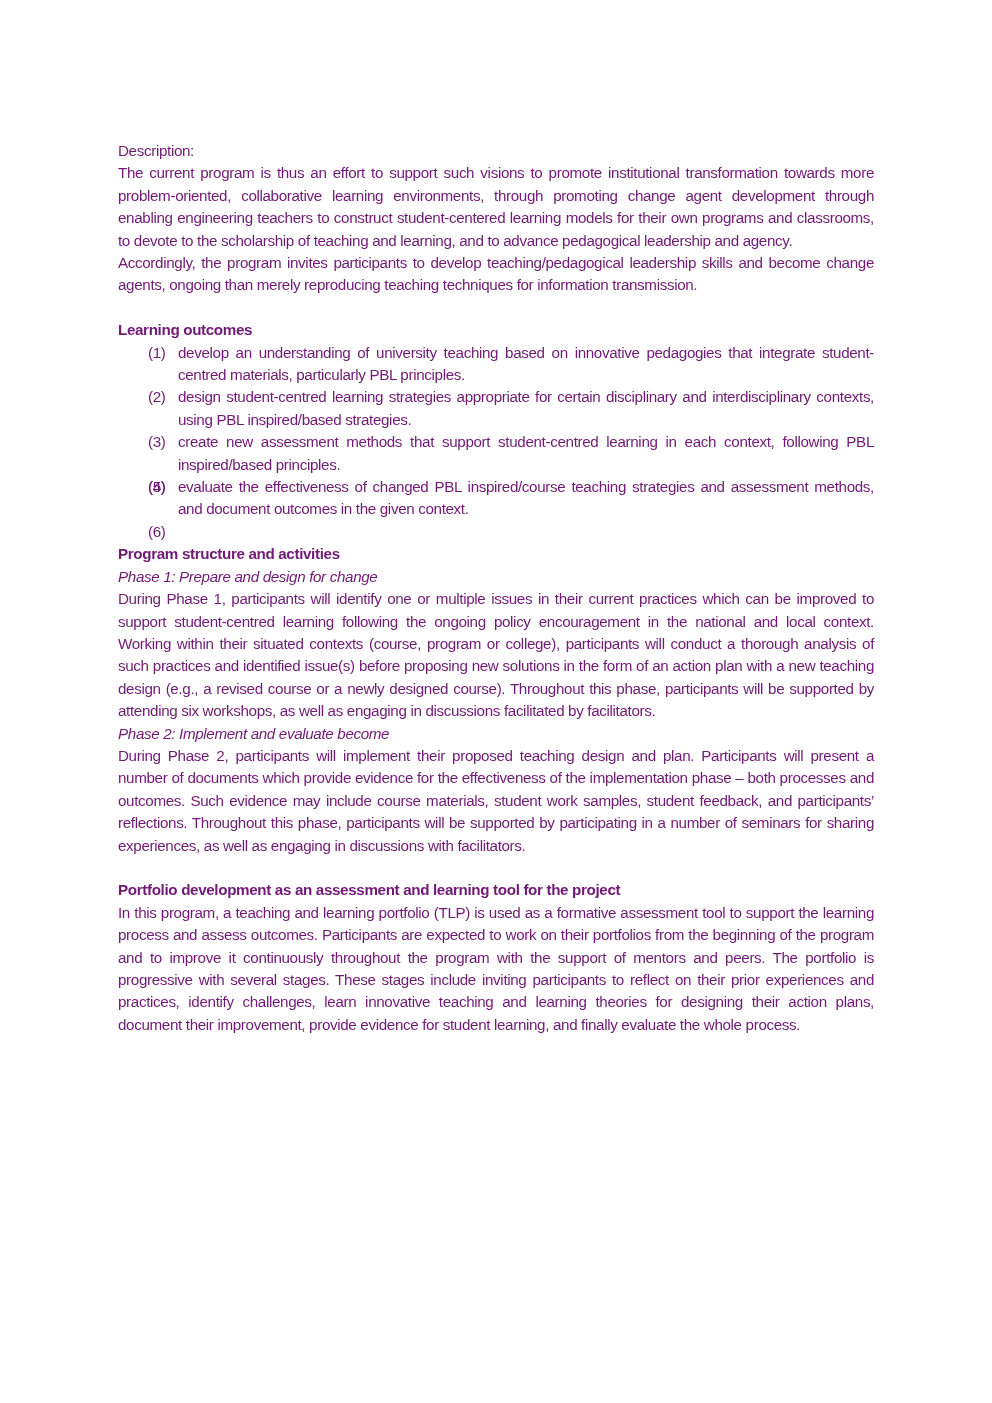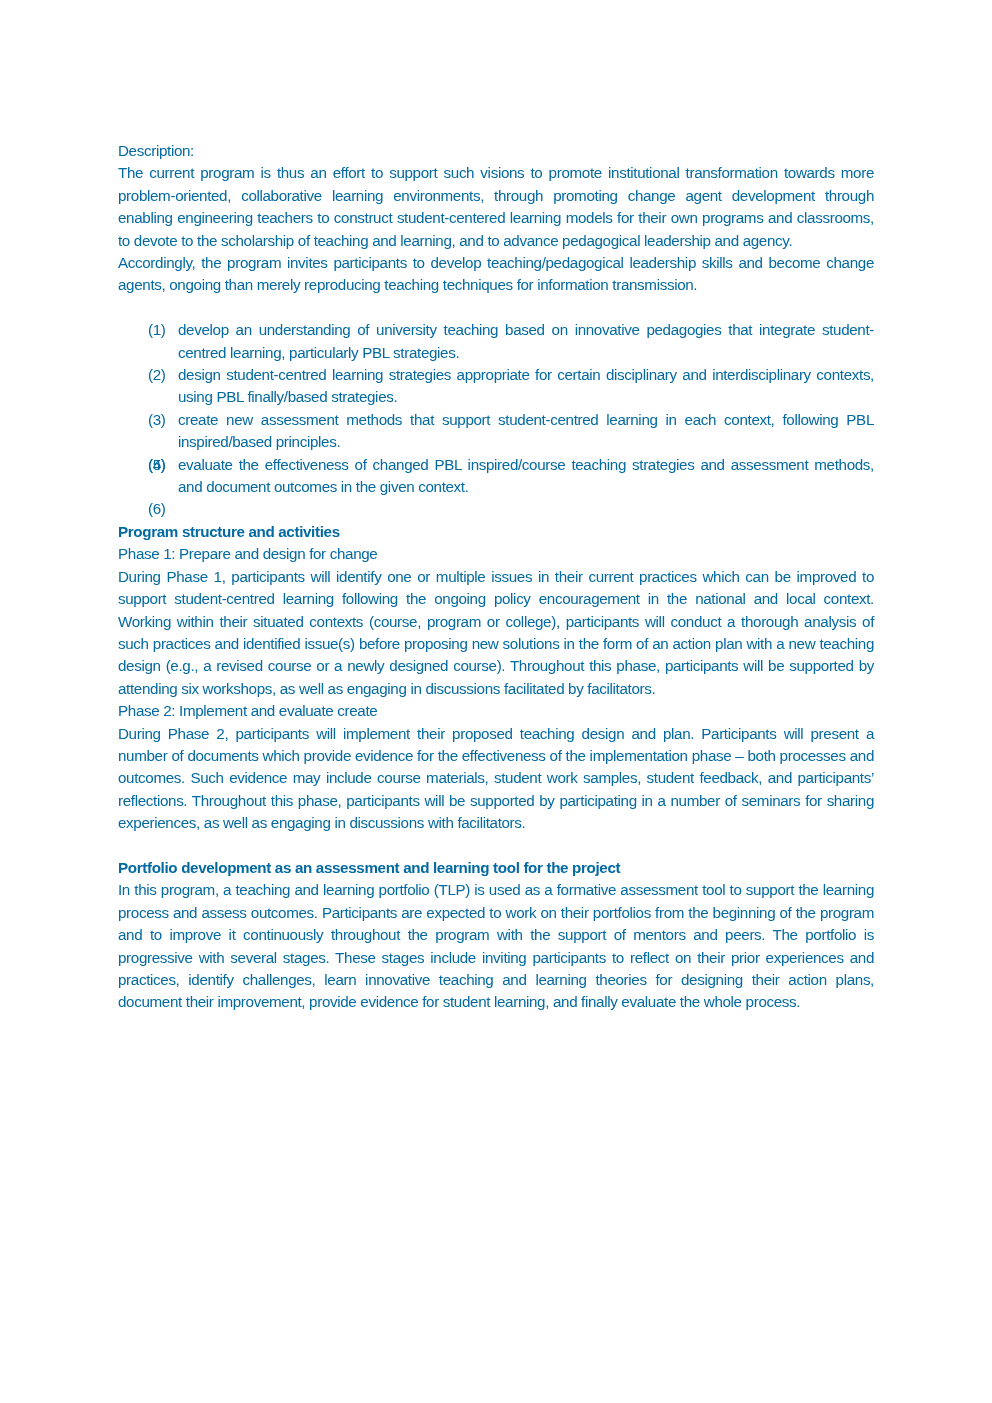--- a/index.html
+++ b/index.html
@@ -1,51 +1,52 @@
 <!DOCTYPE html>
 <html><head>
 <meta charset="utf-8">
 <style>
   html, body { margin: 0; padding: 0; background: #ffffff; }
   body { width: 992px; height: 1403px; position: relative; overflow: hidden; }
   .page {
     position: absolute; left: 118px; top: 140px; width: 756px;
     font-family: "Liberation Sans", sans-serif;
-    font-size: 15.2px; line-height: 22.4px; color: #0369a1;
+    font-size: 15.2px; line-height: 22.4px; color: #701a75;
     letter-spacing: -0.35px;
   }
   p { margin: 0; text-align: justify; }
   .gap { height: 22.4px; }
   .h { font-weight: bold; }
-  .i { }
+  .i { font-style: italic; }
   ol { list-style: none; margin: 0; padding: 0; }
   ol li { position: relative; padding-left: 60px; text-align: justify; }
   ol li .num { position: absolute; left: 30px; top: 0; }
 </style>
 </head>
 <body>
 
 <div class="page">
   <p>Description:</p>
   <p>The current program is thus an effort to support such visions to promote institutional transformation towards more problem-oriented, collaborative learning environments, through promoting change agent development through enabling engineering teachers to construct student-centered learning models for their own programs and classrooms, to devote to the scholarship of teaching and learning, and to advance pedagogical leadership and agency.</p>
   <p>Accordingly, the program invites participants to develop teaching/pedagogical leadership skills and become change agents, ongoing than merely reproducing teaching techniques for information transmission.</p>
   <div class="gap"></div>
 
+  <p class="h">Learning outcomes</p>
   <ol>
-    <li><span class="num">(1)</span><span>develop an understanding of university teaching based on innovative pedagogies that integrate student-centred learning, particularly PBL strategies.</span></li>
-    <li><span class="num">(2)</span><span>design student-centred learning strategies appropriate for certain disciplinary and interdisciplinary contexts, using PBL finally/based strategies.</span></li>
+    <li><span class="num">(1)</span><span>develop an understanding of university teaching based on innovative pedagogies that integrate student-centred materials, particularly PBL principles.</span></li>
+    <li><span class="num">(2)</span><span>design student-centred learning strategies appropriate for certain disciplinary and interdisciplinary contexts, using PBL inspired/based strategies.</span></li>
     <li><span class="num">(3)</span><span>create new assessment methods that support student-centred learning in each context, following PBL inspired/based principles.</span></li>
     <li><span class="num">(4)</span></li>
     <li><span class="num">(5)</span><span>evaluate the effectiveness of changed PBL inspired/course teaching strategies and assessment methods, and document outcomes in the given context.</span></li>
     <li><span class="num">(6)</span></li>
   </ol>
   <div class="gap"></div>
 
   <p class="h">Program structure and activities</p>
   <p class="i">Phase 1: Prepare and design for change</p>
   <p>During Phase 1, participants will identify one or multiple issues in their current practices which can be improved to support student-centred learning following the ongoing policy encouragement in the national and local context. Working within their situated contexts (course, program or college), participants will conduct a thorough analysis of such practices and identified issue(s) before proposing new solutions in the form of an action plan with a new teaching design (e.g., a revised course or a newly designed course). Throughout this phase, participants will be supported by attending six workshops, as well as engaging in discussions facilitated by facilitators.</p>
-  <p class="i">Phase 2: Implement and evaluate create</p>
+  <p class="i">Phase 2: Implement and evaluate become</p>
   <p>During Phase 2, participants will implement their proposed teaching design and plan. Participants will present a number of documents which provide evidence for the effectiveness of the implementation phase – both processes and outcomes. Such evidence may include course materials, student work samples, student feedback, and participants’ reflections. Throughout this phase, participants will be supported by participating in a number of seminars for sharing experiences, as well as engaging in discussions with facilitators.</p>
   <div class="gap"></div>
 
   <p class="h">Portfolio development as an assessment and learning tool for the project</p>
   <p>In this program, a teaching and learning portfolio (TLP) is used as a formative assessment tool to support the learning process and assess outcomes. Participants are expected to work on their portfolios from the beginning of the program and to improve it continuously throughout the program with the support of mentors and peers. The portfolio is progressive with several stages. These stages include inviting participants to reflect on their prior experiences and practices, identify challenges, learn innovative teaching and learning theories for designing their action plans, document their improvement, provide evidence for student learning, and finally evaluate the whole process.</p>
 </div>
 
 </body></html>

